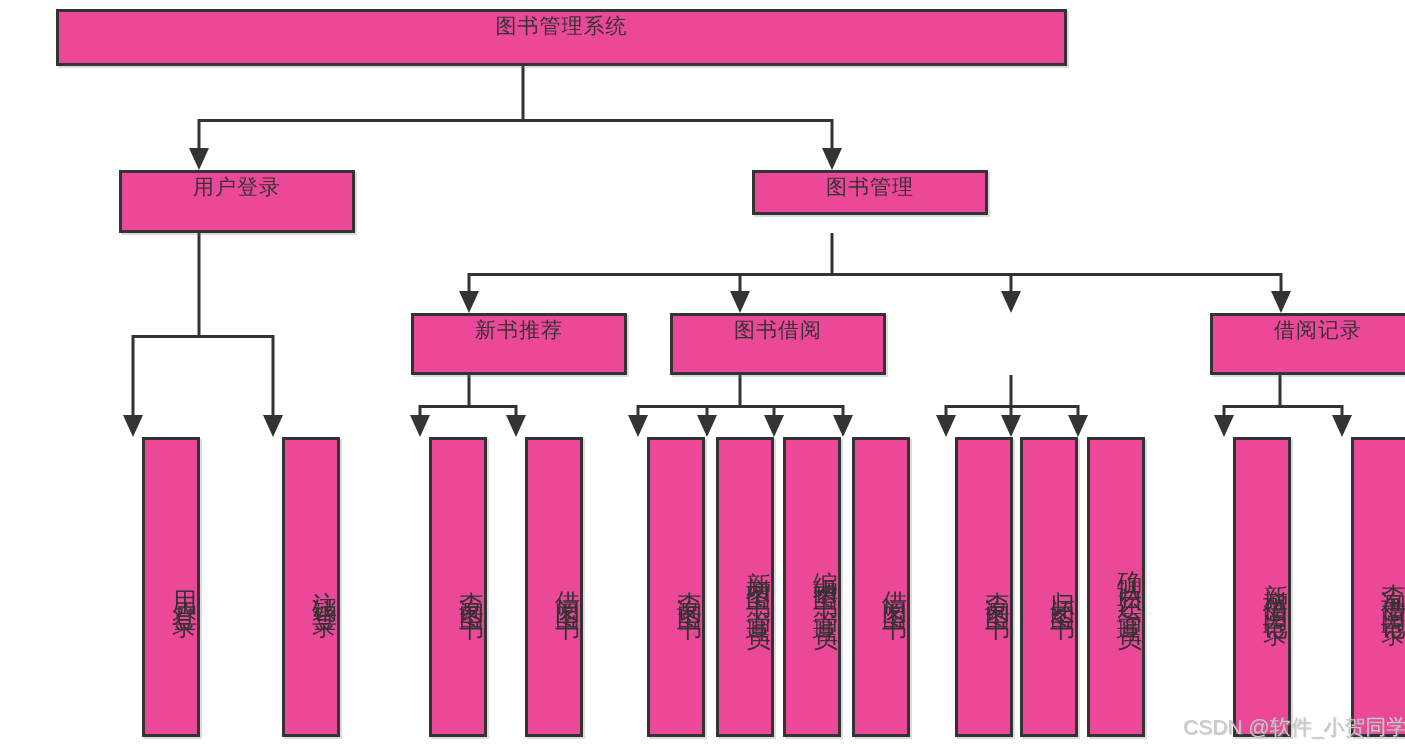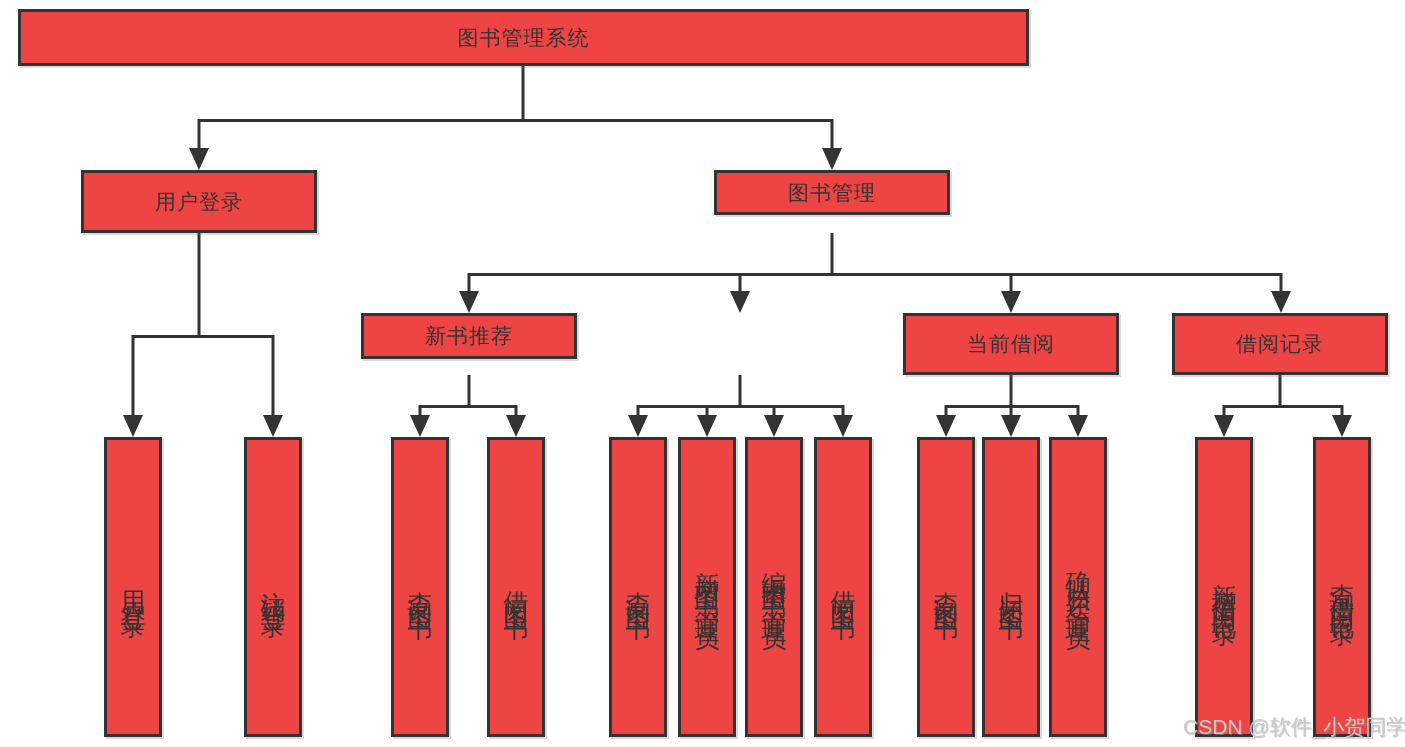--- a/index.html
+++ b/index.html
@@ -16,26 +16,27 @@
     background:var(--bg-color);
     font-family:"Liberation Sans","DejaVu Sans",sans-serif;
     overflow:hidden;
   }
   .wires{position:absolute;left:0;top:0;z-index:0;}
   .wire{stroke:var(--line-color);stroke-width:3;fill:none;}
   .arrow{fill:var(--line-color);stroke:none;}
   .node{
     position:absolute;
     box-sizing:border-box;
-    background:#ef4444;
+    background:#ec4899;
     border:3px solid var(--box-border);
     color:var(--text-color);
-    display:flex;align-items:center;justify-content:center;
+    display:flex;align-items:flex-start;justify-content:center;
     z-index:2;
     box-shadow:2px 2px 0 rgba(110,110,110,0.25);
+    margin-left:38px;
   }
   .node.h{font-size:21px;letter-spacing:1px;white-space:nowrap;}
   .node.v{
     writing-mode:vertical-rl;
     text-orientation:mixed;
     font-size:25px;
     letter-spacing:8px;
     line-height:1;
     white-space:nowrap;
   }
@@ -120,25 +121,25 @@
     <span>图书管理系统</span>
   </div>
 
   <div class="node h" style="left:81px;top:170px;width:236px;height:63px">
     <span>用户登录</span>
   </div>
   <div class="node h" style="left:714px;top:170px;width:236px;height:45px">
     <span>图书管理</span>
   </div>
 
-  <div class="node h" style="left:361px;top:313px;width:216px;height:46px">
+  <div class="node h" style="left:373px;top:313px;width:216px;height:62px">
     <span>新书推荐</span>
   </div>
-  <div class="node h" style="left:903px;top:313px;width:216px;height:62px">
-    <span>当前借阅</span>
+  <div class="node h" style="left:632px;top:313px;width:216px;height:62px">
+    <span>图书借阅</span>
   </div>
   <div class="node h" style="left:1172px;top:313px;width:216px;height:62px">
     <span>借阅记录</span>
   </div>
 
   <div class="node v" style="left:104px;top:437px;width:58px;height:300px">
     <span>用户登录</span>
   </div>
   <div class="node v" style="left:244px;top:437px;width:58px;height:300px">
     <span>注销登录</span>

